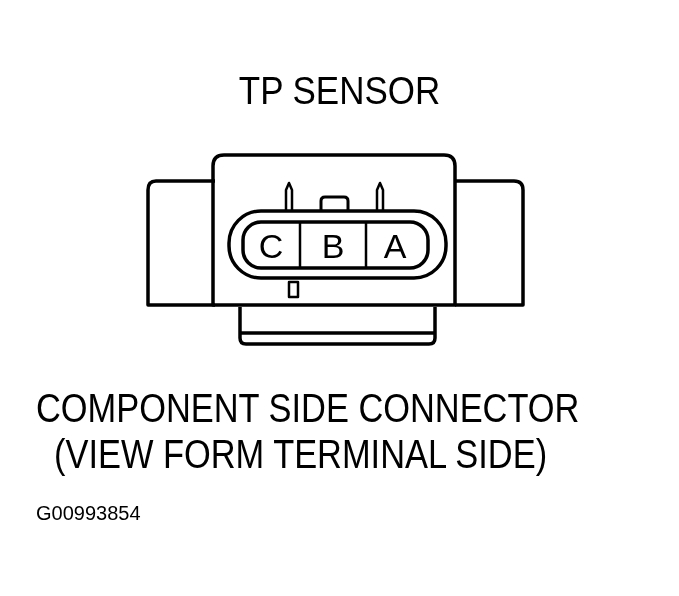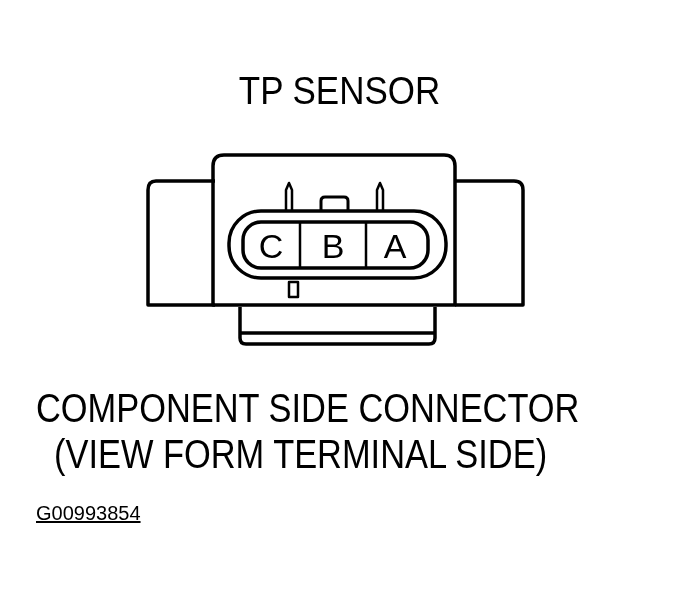--- a/index.html
+++ b/index.html
@@ -1,21 +1,21 @@
 <!DOCTYPE html>
 <html><head>
   <meta charset="utf-8">
   <style>
     html, body { margin: 0; padding: 0; background: #ffffff; }
     body { width: 679px; height: 596px; position: relative; overflow: hidden; font-family: "Liberation Sans", sans-serif; color: #000; }
     .txt { position: absolute; white-space: nowrap; font-family: "Liberation Sans", sans-serif; color: #000; }
     #title { left: 0; width: 679px; top: 70px; text-align: center; font-size: 38px; letter-spacing: 0px; transform: scaleX(0.92); }
     #caption1 { left: 36px; top: 386px; font-size: 40px; transform-origin: left top; transform: scaleX(0.86); }
     #caption2 { left: 54px; top: 432px; font-size: 40px; transform-origin: left top; transform: scaleX(0.86); }
-    #code { left: 36px; top: 502px; font-size: 20px; text-decoration: underline; }
+    #code { left: 36px; top: 502px; font-size: 20px; }
     svg#diagram { position: absolute; left: 0; top: 0; }
     .pin-label { font-family: "Liberation Sans", sans-serif; font-size: 34px; }
   </style>
 </head>
 <body>
 
 <div class="txt" id="title">TP SENSOR</div>
 
 <svg id="diagram" width="679" height="596" viewBox="0 0 679 596">
   <g fill="none" stroke="#000" stroke-width="3.5" stroke-linejoin="round">

